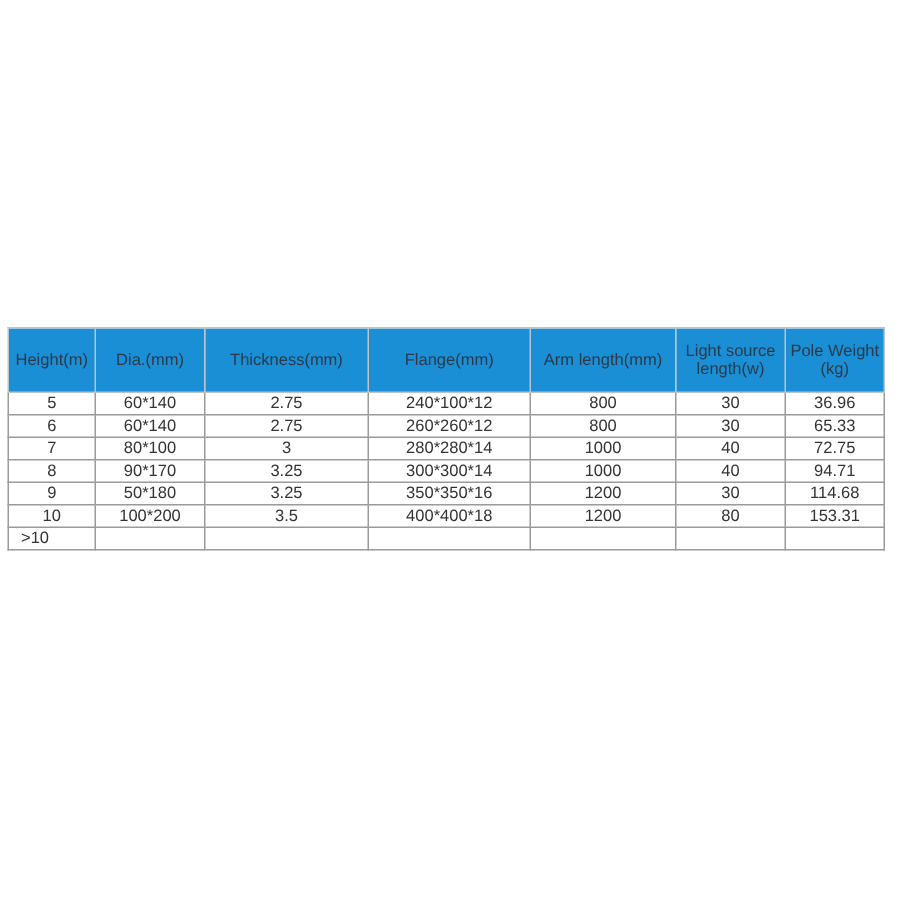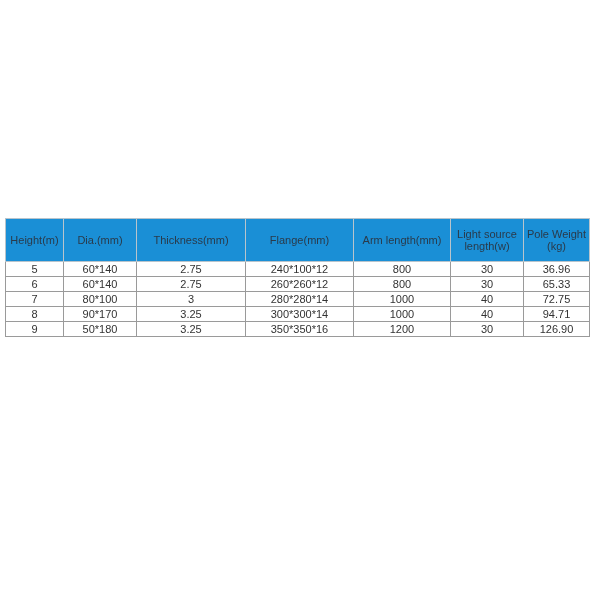--- a/index.html
+++ b/index.html
@@ -82,16 +82,34 @@
         <td>40</td>
         <td>94.71</td>
       </tr>
       <tr>
         <td>9</td>
         <td>50*180</td>
         <td>3.25</td>
         <td>350*350*16</td>
         <td>1200</td>
         <td>30</td>
-        <td>126.90</td>
+        <td>114.68</td>
+      </tr>
+      <tr>
+        <td>10</td>
+        <td>100*200</td>
+        <td>3.5</td>
+        <td>400*400*18</td>
+        <td>1200</td>
+        <td>80</td>
+        <td>153.31</td>
+      </tr>
+      <tr>
+        <td class="left">&gt;10</td>
+        <td></td>
+        <td></td>
+        <td></td>
+        <td></td>
+        <td></td>
+        <td></td>
       </tr>
     </tbody>
 </table>
 
 </body></html>

